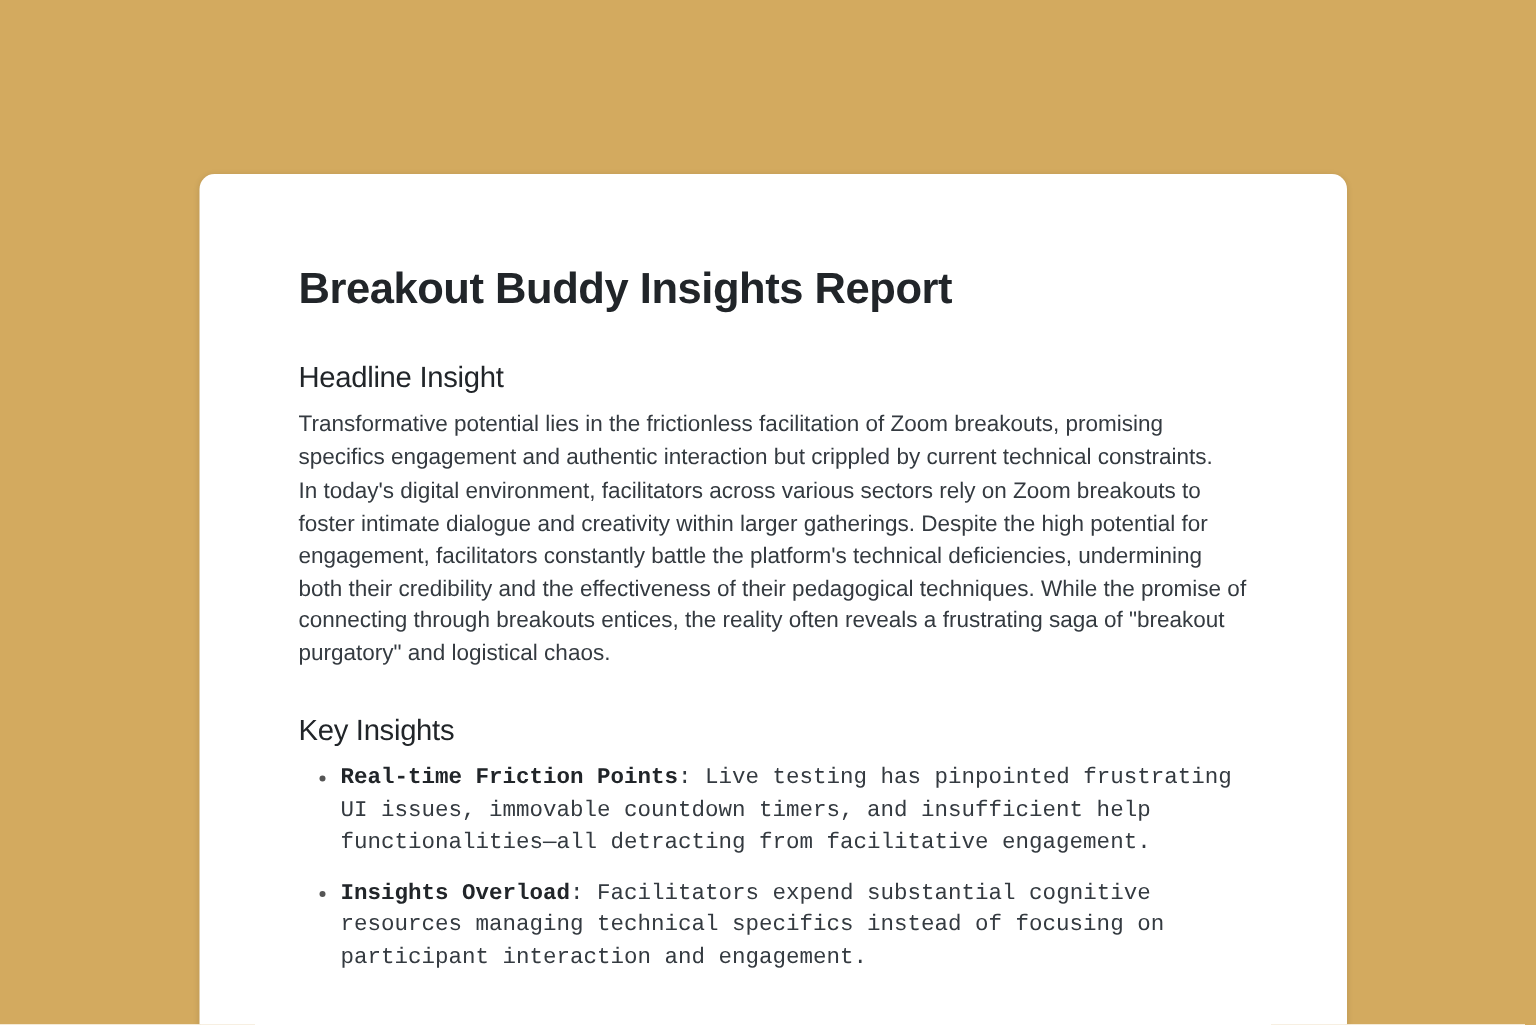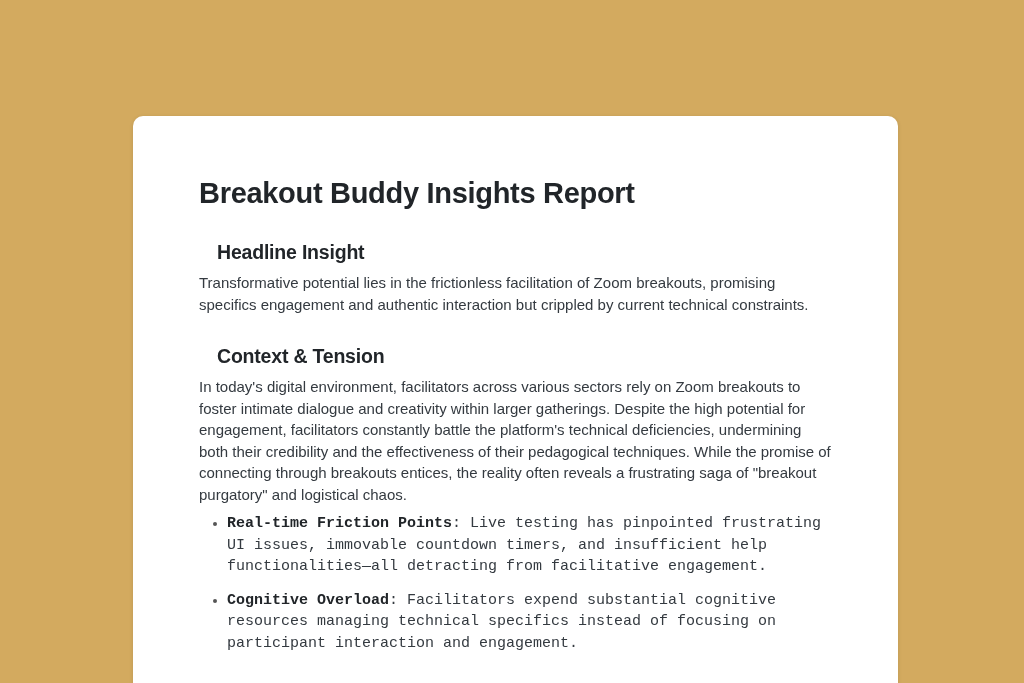--- a/index.html
+++ b/index.html
@@ -28,24 +28,24 @@
   }
   h1.report-title {
     margin: 0;
     font-size: 29px;
     line-height: 1.2;
     font-weight: 700;
     color: var(--title, #212529);
     letter-spacing: -0.3px;
   }
   h2.section-heading {
-    margin: 29px 0 7px 18px;
+    margin: 29px 0 7px 0;
     font-size: 19.5px;
     line-height: 1.3;
-    font-weight: 700;
+    font-weight: 400;
     color: var(--heading, #212529);
     letter-spacing: -0.2px;
   }
   p.section-paragraph {
     margin: 0 0 2px 0;
     font-size: 15px;
     line-height: 21.5px;
     color: var(--body, #343a40);
   }
   ul.insights-list {
@@ -76,29 +76,29 @@
   <main class="card">
 
     <h1 class="report-title">Breakout Buddy Insights Report</h1>
 
     <section>
       <h2 class="section-heading">Headline Insight</h2>
       <p class="section-paragraph">Transformative potential lies in the frictionless facilitation of Zoom breakouts, promising specifics engagement and authentic interaction but crippled by current technical constraints.</p>
     </section>
 
     <section>
-      <h2 class="section-heading">Context &amp; Tension</h2>
       <p class="section-paragraph">In today's digital environment, facilitators across various sectors rely on Zoom breakouts to foster intimate dialogue and creativity within larger gatherings. Despite the high potential for engagement, facilitators constantly battle the platform's technical deficiencies, undermining both their credibility and the effectiveness of their pedagogical techniques. While the promise of connecting through breakouts entices, the reality often reveals a frustrating saga of "breakout purgatory" and logistical chaos.</p>
     </section>
 
     <section>
+      <h2 class="section-heading">Key Insights</h2>
       <ul class="insights-list">
         <li>
           <strong>Real-time Friction Points</strong><span>: Live testing has pinpointed frustrating UI issues, immovable countdown timers, and insufficient help functionalities—all detracting from facilitative engagement.</span>
         </li>
         <li>
-          <strong>Cognitive Overload</strong><span>: Facilitators expend substantial cognitive resources managing technical specifics instead of focusing on participant interaction and engagement.</span>
+          <strong>Insights Overload</strong><span>: Facilitators expend substantial cognitive resources managing technical specifics instead of focusing on participant interaction and engagement.</span>
         </li>
       </ul>
     </section>
 
   </main>
 </div>
 
 </body></html>

